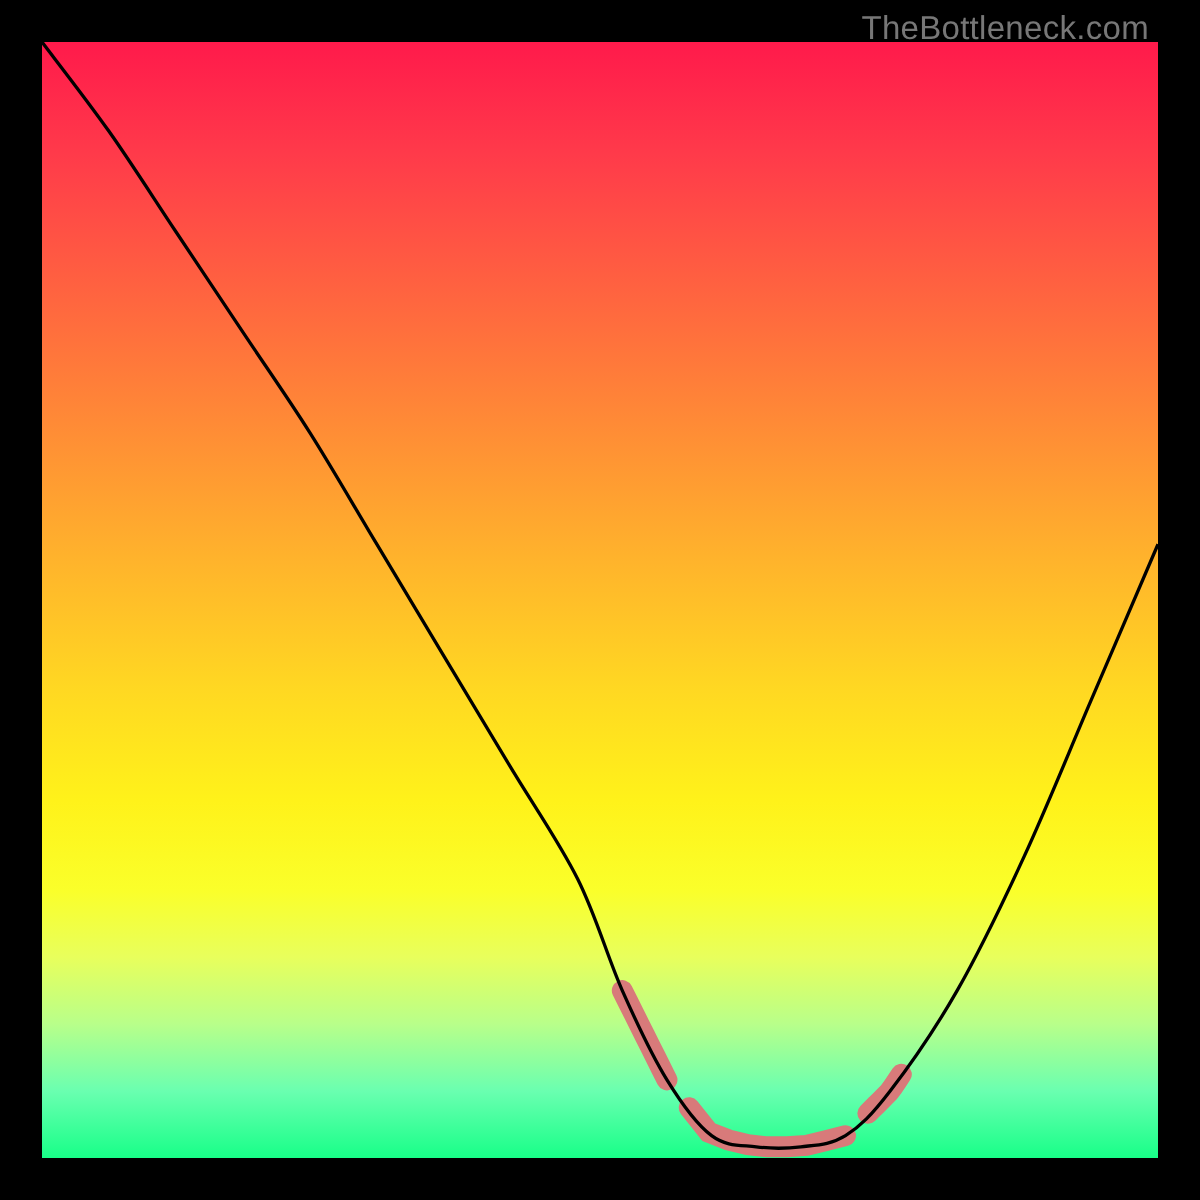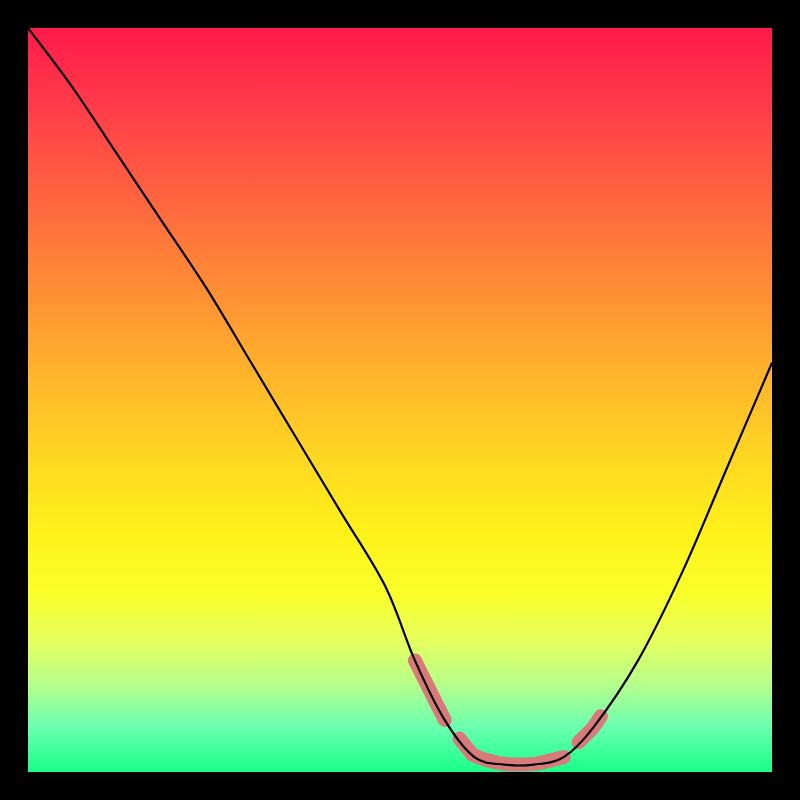--- a/index.html
+++ b/index.html
@@ -63,20 +63,21 @@
     top: 0;
     left: 0;
     width: 100%;
     height: 100%;
   }
 </style>
 </head>
 <body>
 
 <div class="frame">
+  <div class="watermark">TheBottleneck.com</div>
   <div class="plot-area">
     <div class="gradient-bg"></div>
     <svg class="curve" viewBox="0 0 744 744" preserveAspectRatio="none">
       <path id="highlight-path" stroke="#d87a7a" stroke-width="14" stroke-linecap="round" fill="none" d=" M 386.88,632.4 L 390.6,639.84 L 394.32,647.28 L 398.04,654.72 L 401.76000000000005,662.16 L 405.48,669.6 L 409.20000000000005,677.04 L 412.92,684.48 L 416.64000000000004,691.92 M 431.52,710.52 L 444.54,726.795 L 457.56,731.91 L 470.58,735.165 L 483.6,736.56 L 496.62,736.56 L 509.64000000000004,735.63 L 522.66,732.375 L 535.68,729.12 M 550.56,714.24 L 553.35,711.45 L 556.14,708.66 L 558.93,705.87 L 561.72,703.08 L 564.51,700.29 L 567.3,696.57 L 570.09,692.385 L 572.88,688.2"></path>
       <path id="main-curve" stroke="#000" stroke-width="2.2" fill="none" d="M 0,0 C 7.44,9.919999999999996 29.759999999999998,38.43999999999998 44.64,59.51999999999998 C 59.52,80.59999999999998 74.4,104.16000000000001 89.28,126.48000000000002 C 104.16,148.80000000000004 119.03999999999999,171.12000000000006 133.92,193.44000000000005 C 148.79999999999998,215.76000000000005 163.68,236.84 178.56,260.4 C 193.44,283.96 208.32,309.99999999999994 223.2,334.79999999999995 C 238.07999999999998,359.59999999999997 252.95999999999998,384.4 267.84,409.2 C 282.71999999999997,434 297.59999999999997,458.8 312.47999999999996,483.6 C 327.35999999999996,508.40000000000003 344.72,533.2 357.12,558 C 369.52,582.8 376.96,610.0799999999999 386.88,632.4 C 396.8,654.72 406.72,675.8 416.64000000000004,691.92 C 426.56000000000006,708.04 436.47999999999996,721.6800000000001 446.4,729.12 C 456.32,736.56 466.24,735.3199999999999 476.16,736.56 C 486.08000000000004,737.8 496,737.8 505.92,736.56 C 515.84,735.3199999999999 525.76,735.3199999999999 535.68,729.12 C 545.5999999999999,722.9200000000001 553.0400000000001,715.48 565.44,699.36 C 577.84,683.24 595.1999999999999,658.4399999999999 610.0799999999999,632.4 C 624.9599999999999,606.36 639.84,575.36 654.72,543.12 C 669.6,510.88 684.48,473.68000000000006 699.36,438.96000000000004 C 714.24,404.24 736.56,352.15999999999997 744,334.79999999999995"></path>
     </svg>
   </div>
 </div>
 
 </body></html>

